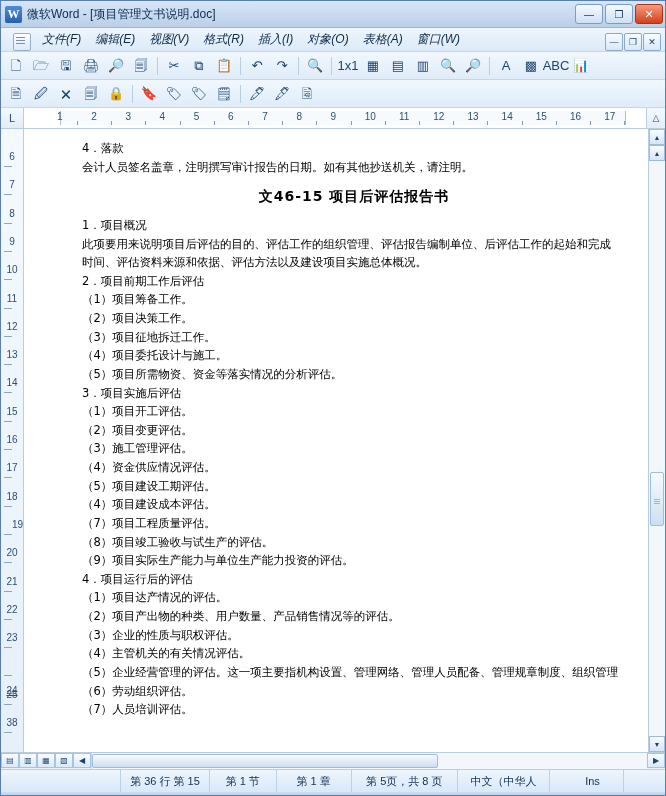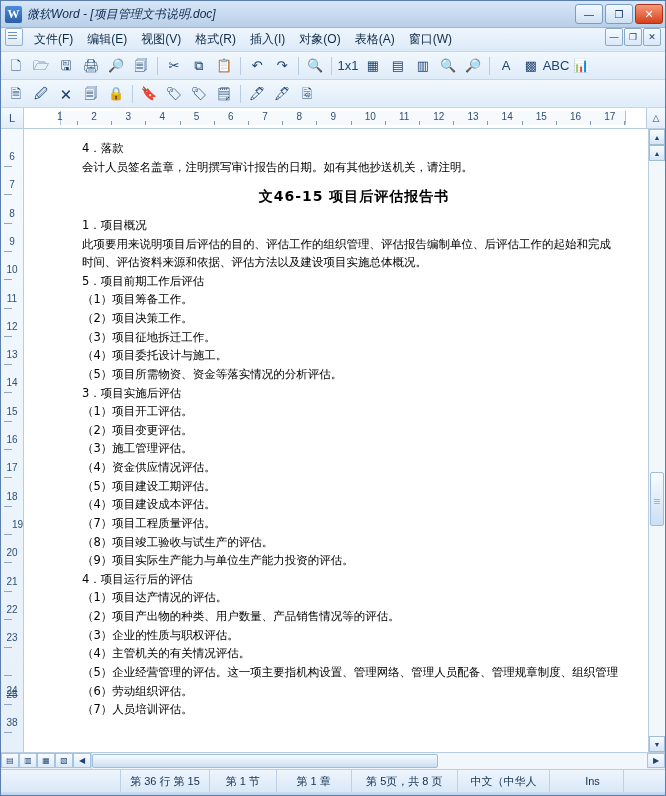--- a/index.html
+++ b/index.html
@@ -26,39 +26,40 @@
   }
   .applogo{
     width:17px;height:17px;border-radius:2px;
     background:linear-gradient(#4b8ddb,#2b5fa8);
     color:#fff;font-size:12px;font-weight:bold;
     display:flex;align-items:center;justify-content:center;
     margin-right:5px;
     font-family:"Liberation Serif",serif;
   }
   .title-text{
-    font-size:12px;color:#0d2b50;white-space:nowrap;overflow:hidden;font-style:italic;
+    font-size:12px;color:#0d2b50;white-space:nowrap;overflow:hidden;
   }
   .wbtns{margin-left:auto;display:flex;gap:2px;align-items:center;}
   .wbtn{
     width:26px;height:18px;border:1px solid #7b9dc4;border-radius:3px;
     background:linear-gradient(#f4f9ff,#cfe0f3);
     display:flex;align-items:center;justify-content:center;
     font-size:10px;color:#16395f;
   }
   .wbtn.close{
     background:linear-gradient(#f49a7d,#d6401a);
     border-color:#a8331a;color:#fff;font-size:11px;font-weight:bold;
   }
   
   .menubar{
-    height:23px;flex:none;display:flex;align-items:flex-start;
+    height:23px;flex:none;display:flex;align-items:flex-end;
     background:linear-gradient(#eef5fd,#dceaf8);
     border-bottom:1px solid #c3d7ec;
-    padding-left:4px;
+    padding-left:12px;
+    font-style:italic;
   }
   .menu-doc-icon{
     width:16px;height:16px;margin-right:4px;
     background:linear-gradient(#ffffff,#dce9f6);
     border:1px solid #8fb0d2;border-radius:2px;position:relative;
   }
   .menu-doc-icon:after{
     content:"";position:absolute;left:2px;top:3px;width:9px;height:1px;
     background:#6f93b8;box-shadow:0 3px 0 #6f93b8,0 6px 0 #6f93b8;
   }
@@ -440,21 +441,21 @@
       </div>
 
     <div class="docwrap">
       <div class="page" id="page">
           <p>4．落款</p>
           <p>会计人员签名盖章，注明撰写审计报告的日期。如有其他抄送机关，请注明。</p>
           <div class="center-title">文46-15  项目后评估报告书</div>
           <p>1．项目概况</p>
           <p>此项要用来说明项目后评估的目的、评估工作的组织管理、评估报告编制单位、后评估工作的起始和完成</p>
           <p>时间、评估资料来源和依据、评估方法以及建设项目实施总体概况。</p>
-          <p>5．项目前期工作后评估</p>
+          <p>2．项目前期工作后评估</p>
           <p>（1）项目筹备工作。</p>
           <p>（2）项目决策工作。</p>
           <p>（3）项目征地拆迁工作。</p>
           <p>（4）项目委托设计与施工。</p>
           <p>（5）项目所需物资、资金等落实情况的分析评估。</p>
           <p>3．项目实施后评估</p>
           <p>（1）项目开工评估。</p>
           <p>（2）项目变更评估。</p>
           <p>（3）施工管理评估。</p>
           <p>（4）资金供应情况评估。</p>

